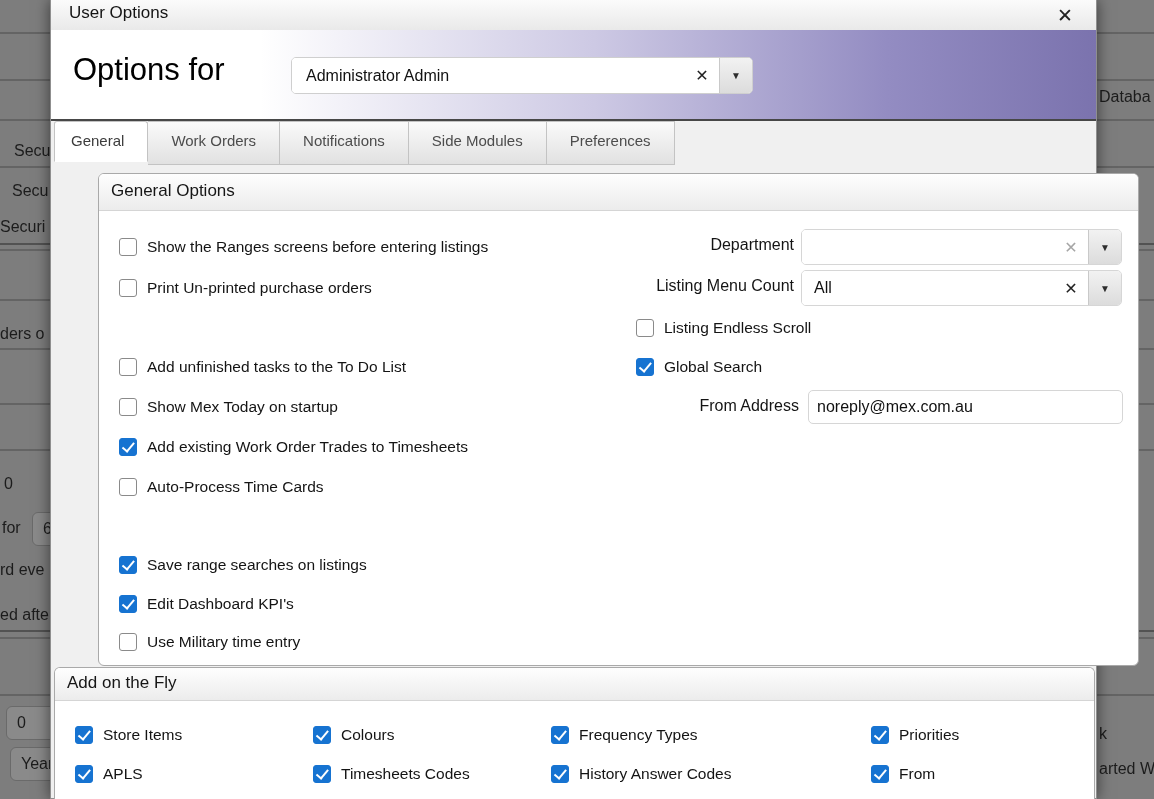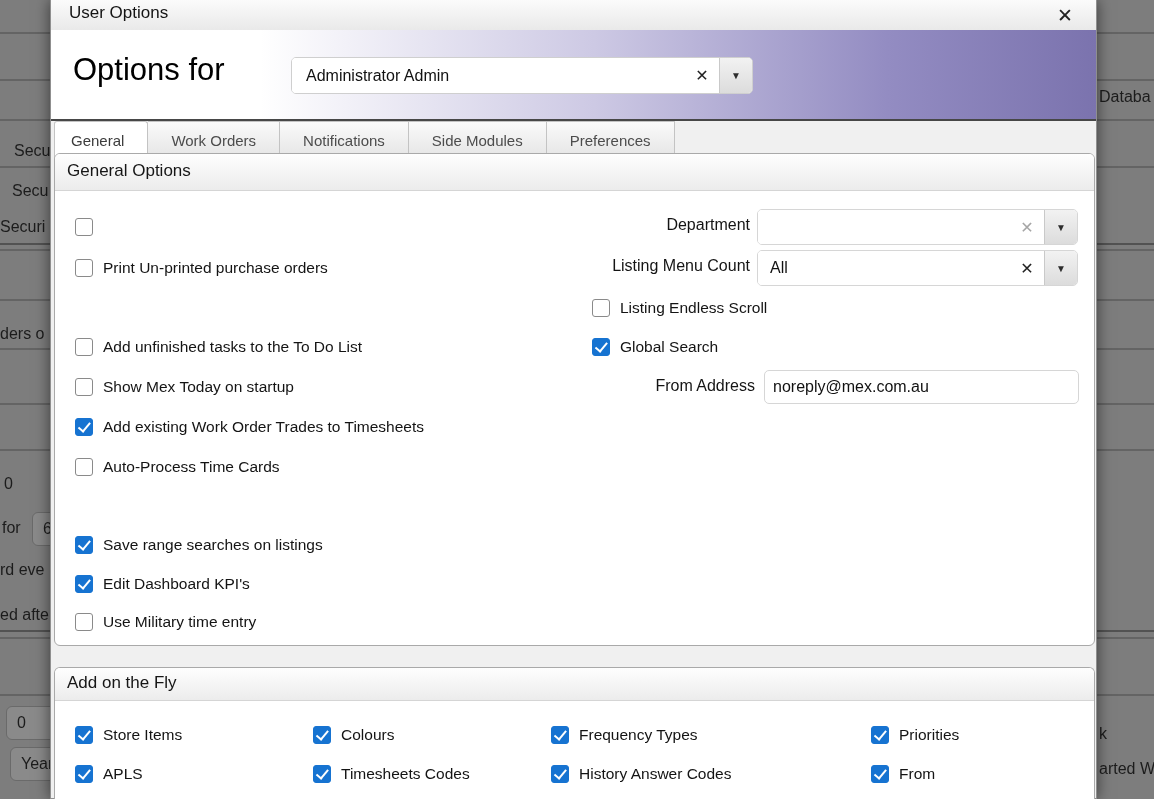--- a/index.html
+++ b/index.html
@@ -60,21 +60,21 @@
     border:1px solid #c3c3c3;border-left-width:0;box-sizing:border-box;cursor:default;
   }
   .tab:first-child{border-left-width:1px;border-top-left-radius:3px;padding-left:16px;}
   .tab.active{background:#fff;border-bottom-color:#fff;height:41px;color:#3c3c3c;
     border-top-left-radius:3px;border-top-right-radius:3px;}
   
   .groupbox{
     position:absolute;left:3px;width:1041px;background:#fff;
     border:1px solid #a9a9a9;border-radius:6px;box-sizing:border-box;overflow:hidden;
   }
-  .groupbox.general{top:153px;height:493px;}
+  .groupbox.general{top:173px;height:493px;margin-left:44px;}
   .groupbox.fly{top:667px;height:132px;border-radius:6px 6px 0 0;border-bottom:none;}
   .group-header{
     height:37px;background:linear-gradient(#fefefe,#ececec);
     border-bottom:1px solid #d5d5d5;box-sizing:border-box;
   }
   .group-header .group-title{padding:7px 0 0 12px;font-size:17px;color:#161616;}
   .groupbox.fly .group-header{height:33px;}
   .groupbox.fly .group-title{padding-top:5px;}
   
   .row{position:absolute;height:24px;display:flex;align-items:center;gap:10px;}
@@ -167,20 +167,21 @@
     <span class="tab">Preferences</span>
   </div>
 
   <div class="groupbox general">
     <div class="group-header">
       <div class="group-title">General Options</div>
     </div>
 
     <div class="row" style="left:20px;top:61px">
       <span class="checkbox"></span>
+      <span class="cb-label">Show the Ranges screens before entering listings</span>
     </div>
     <div class="row" style="left:20px;top:102px">
       <span class="checkbox"></span>
       <span class="cb-label">Print Un-printed purchase orders</span>
     </div>
     <div class="row" style="left:20px;top:181px">
       <span class="checkbox"></span>
       <span class="cb-label">Add unfinished tasks to the To Do List</span>
     </div>
     <div class="row" style="left:20px;top:221px">

